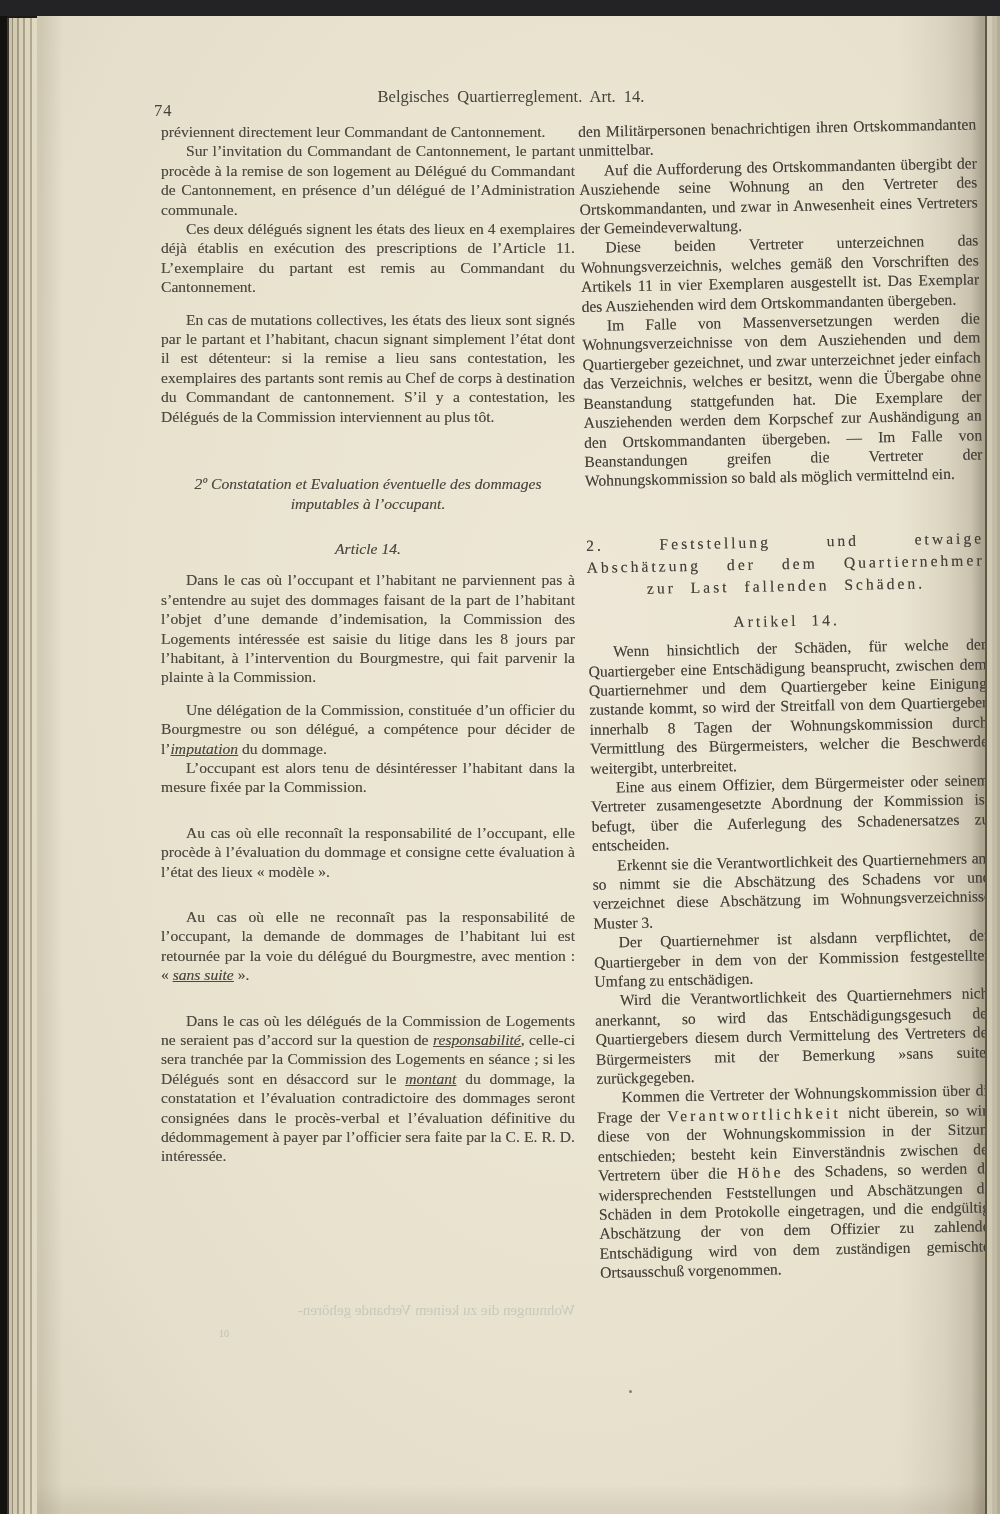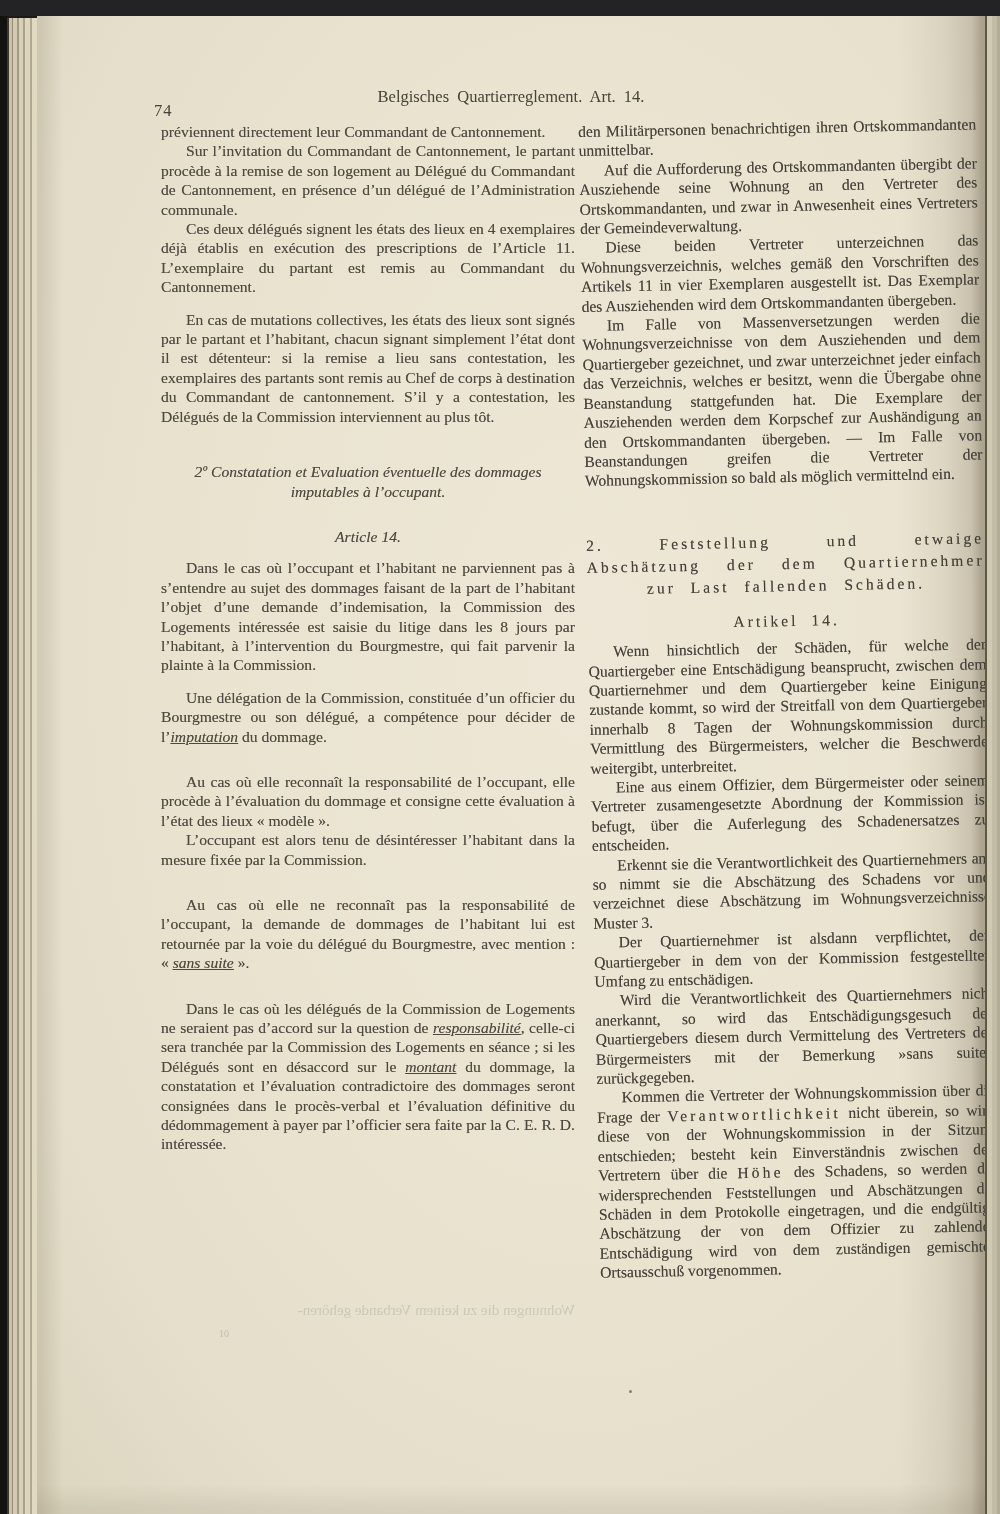--- a/index.html
+++ b/index.html
@@ -39,21 +39,21 @@
     font-size:15.6px;line-height:19.4px;
     text-align:justify;
     text-shadow:0 0 .5px rgba(72,66,54,.5);
   }
   .col-left{left:124px;width:414px;color:#4c4940;}
   .col-right{left:541px;width:398px;color:#43403a;transform:rotate(-1.1deg);transform-origin:0 0;}
   .blk{margin:0;}
   .blk.pi{text-indent:25px;}
   .blk.g1{margin-top:13px;}
   .blk.g2{margin-top:26px;}
-  .blk.hi{font-style:italic;text-align:center;text-indent:0;margin-top:36px;padding:0 6px;}
+  .blk.hi{font-style:italic;text-align:center;text-indent:0;margin-top:48px;padding:0 6px;}
   .blk.hi2{font-style:italic;text-align:center;text-indent:0;margin:26px 0 12px;}
   .blk.hs{letter-spacing:3px;word-spacing:8px;margin-top:44px;line-height:22px;text-align:justify;text-align-last:center;text-indent:0;}
   .blk.hc{letter-spacing:3px;word-spacing:6px;text-align:center;text-indent:0;margin:14px 0 8px;}
   .em{font-style:italic;text-decoration:underline;}
   .sp{letter-spacing:3.2px;word-spacing:6px;}
   .bleed{
     position:absolute;left:108px;top:1286px;width:430px;
     transform:scaleX(-1);
     font-size:15px;color:#7e9387;opacity:.30;filter:blur(.4px);
     text-align:justify;
@@ -82,22 +82,22 @@
 
     <div class="col col-left">
         <div class="blk p"><span>préviennent directement leur Commandant de Cantonnement.</span></div>
         <div class="blk pi"><span>Sur l’invitation du Commandant de Cantonnement, le partant procède à la remise de son logement au Délégué du Commandant de Cantonnement, en présence d’un délégué de l’Administration communale.</span></div>
         <div class="blk pi"><span>Ces deux délégués signent les états des lieux en 4 exemplaires déjà établis en exécution des prescriptions de l’Article 11. L’exemplaire du partant est remis au Commandant du Cantonnement.</span></div>
         <div class="blk pi g1"><span>En cas de mutations collectives, les états des lieux sont signés par le partant et l’habitant, chacun signant simplement l’état dont il est détenteur: si la remise a lieu sans contestation, les exemplaires des partants sont remis au Chef de corps à destination du Commandant de cantonnement. S’il y a contestation, les Délégués de la Commission interviennent au plus tôt.</span></div>
         <div class="blk hi"><span>2º Constatation et Evaluation éventuelle des dommages imputables à l’occupant.</span></div>
         <div class="blk hi2"><span>Article 14.</span></div>
         <div class="blk pi"><span>Dans le cas où l’occupant et l’habitant ne parviennent pas à s’entendre au sujet des dommages faisant de la part de l’habitant l’objet d’une demande d’indemisation, la Commission des Logements intéressée est saisie du litige dans les 8 jours par l’habitant, à l’intervention du Bourgmestre, qui fait parvenir la plainte à la Commission.</span></div>
         <div class="blk pi g1"><span>Une délégation de la Commission, constituée d’un officier du Bourgmestre ou son délégué, a compétence pour décider de l’</span><span class="em">imputation</span><span> du dommage.</span></div>
+        <div class="blk pi"><span>L’occupant est alors tenu de désintéresser l’habitant dans la mesure fixée par la Commission.</span></div>
         <div class="blk pi g2"><span>Au cas où elle reconnaît la responsabilité de l’occupant, elle procède à l’évaluation du dommage et consigne cette évaluation à l’état des lieux « modèle ».</span></div>
-        <div class="blk pi"><span>L’occupant est alors tenu de désintéresser l’habitant dans la mesure fixée par la Commission.</span></div>
         <div class="blk pi g2"><span>Au cas où elle ne reconnaît pas la responsabilité de l’occupant, la demande de dommages de l’habitant lui est retournée par la voie du délégué du Bourgmestre, avec mention : « </span><span class="em">sans suite</span><span> ».</span></div>
         <div class="blk pi g2"><span>Dans le cas où les délégués de la Commission de Logements ne seraient pas d’accord sur la question de </span><span class="em">responsabilité</span><span>, celle-ci sera tranchée par la Commission des Logements en séance ; si les Délégués sont en désaccord sur le </span><span class="em">montant</span><span> du dommage, la constatation et l’évaluation contradictoire des dommages seront consignées dans le procès-verbal et l’évaluation définitive du dédommagement à payer par l’officier sera faite par la C. E. R. D. intéressée.</span></div>
       </div>
     <div class="col col-right">
         <div class="blk p"><span>den Militärpersonen benachrichtigen ihren Ortskommandanten unmittelbar.</span></div>
         <div class="blk pi"><span>Auf die Aufforderung des Ortskommandanten übergibt der Ausziehende seine Wohnung an den Vertreter des Ortskommandanten, und zwar in Anwesenheit eines Vertreters der Gemeindeverwaltung.</span></div>
         <div class="blk pi"><span>Diese beiden Vertreter unterzeichnen das Wohnungsverzeichnis, welches gemäß den Vorschriften des Artikels 11 in vier Exemplaren ausgestellt ist. Das Exemplar des Ausziehenden wird dem Ortskommandanten übergeben.</span></div>
         <div class="blk pi"><span>Im Falle von Massenversetzungen werden die Wohnungsverzeichnisse von dem Ausziehenden und dem Quartiergeber gezeichnet, und zwar unterzeichnet jeder einfach das Verzeichnis, welches er besitzt, wenn die Übergabe ohne Beanstandung stattgefunden hat.  Die Exemplare der Ausziehenden werden dem Korpschef zur Aushändigung an den Ortskommandanten übergeben. — Im Falle von Beanstandungen greifen die Vertreter der Wohnungskommission so bald als möglich vermittelnd ein.</span></div>
         <div class="blk hs"><span>2. Feststellung und etwaige Abschätzung der dem Quartiernehmer zur Last fallenden Schäden.</span></div>
         <div class="blk hc"><span>Artikel 14.</span></div>

